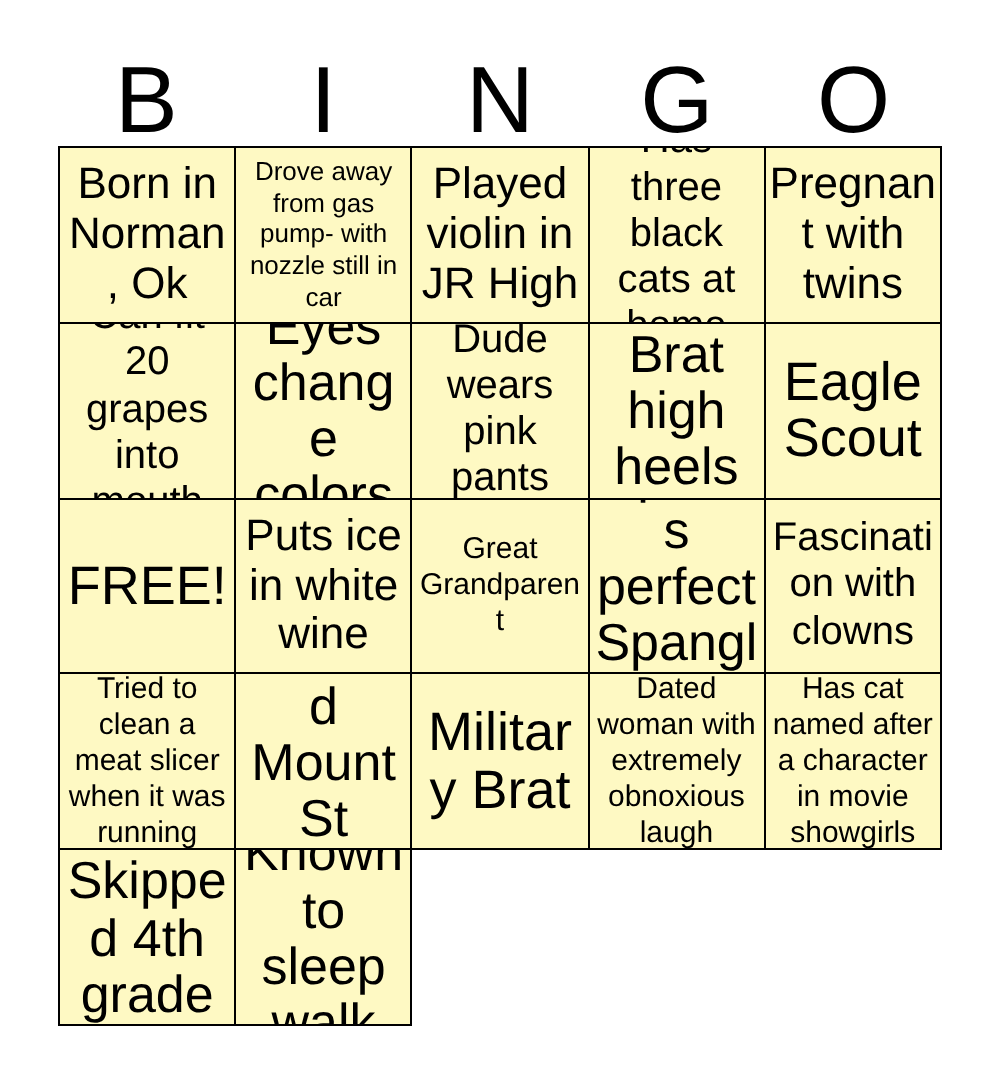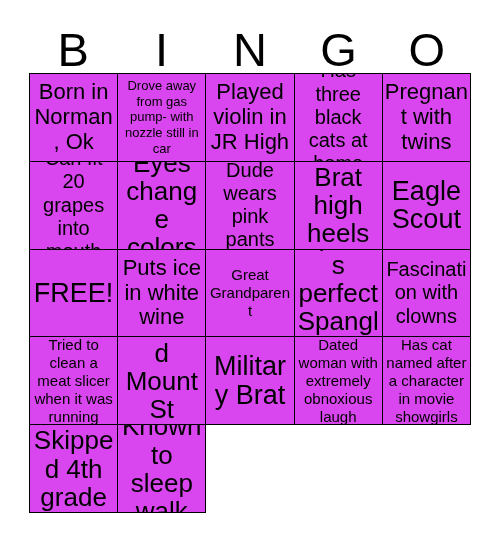--- a/index.html
+++ b/index.html
@@ -60,21 +60,21 @@
   .cell {
     border-right: 1.6px solid #000;
     border-bottom: 1.6px solid #000;
     box-sizing: border-box;
     display: flex;
     align-items: center;
     justify-content: center;
     text-align: center;
     overflow: hidden;
     padding: 1px 2px;
-    background: #d946ef;
+    background: #fef9c3;
   }
   .cell-text {
     display: block;
     width: 100%;
     line-height: 1.14;
     word-wrap: break-word;
   }
 
   
   .fs-xxl .cell-text { font-size: 27px; line-height: 1.06; }

